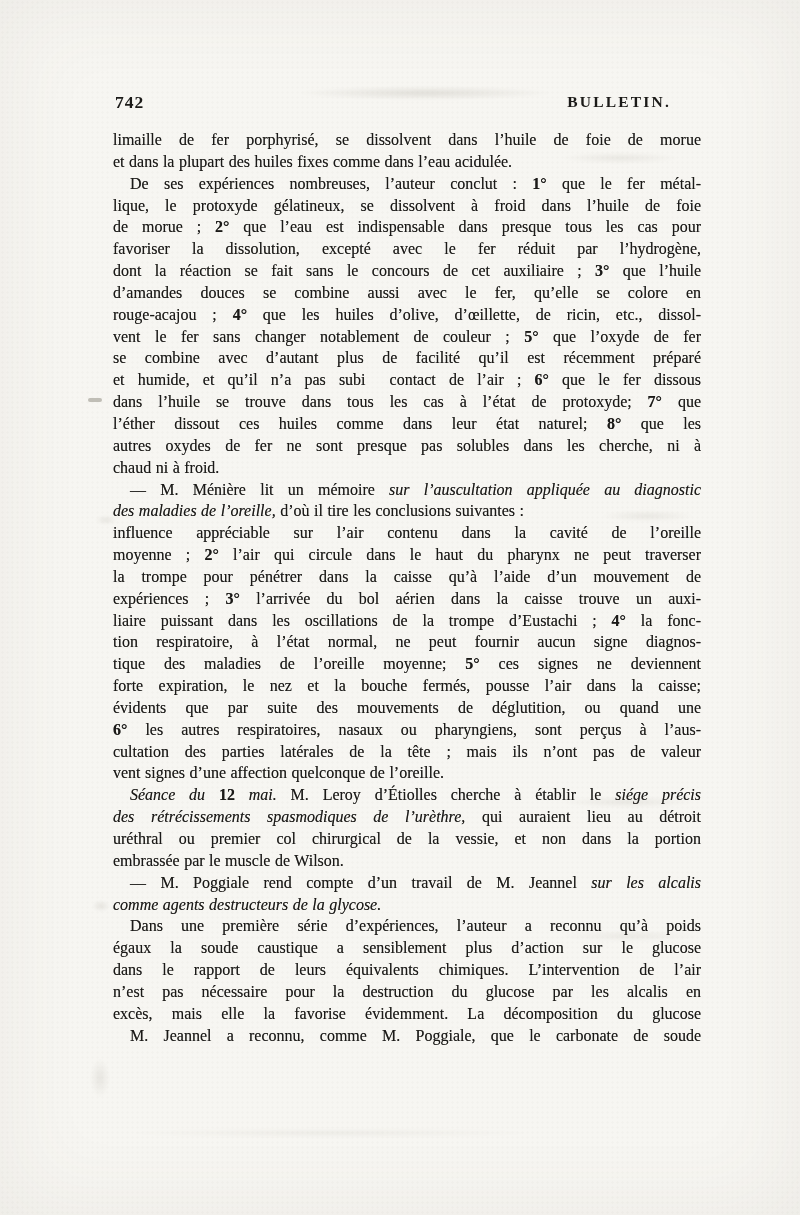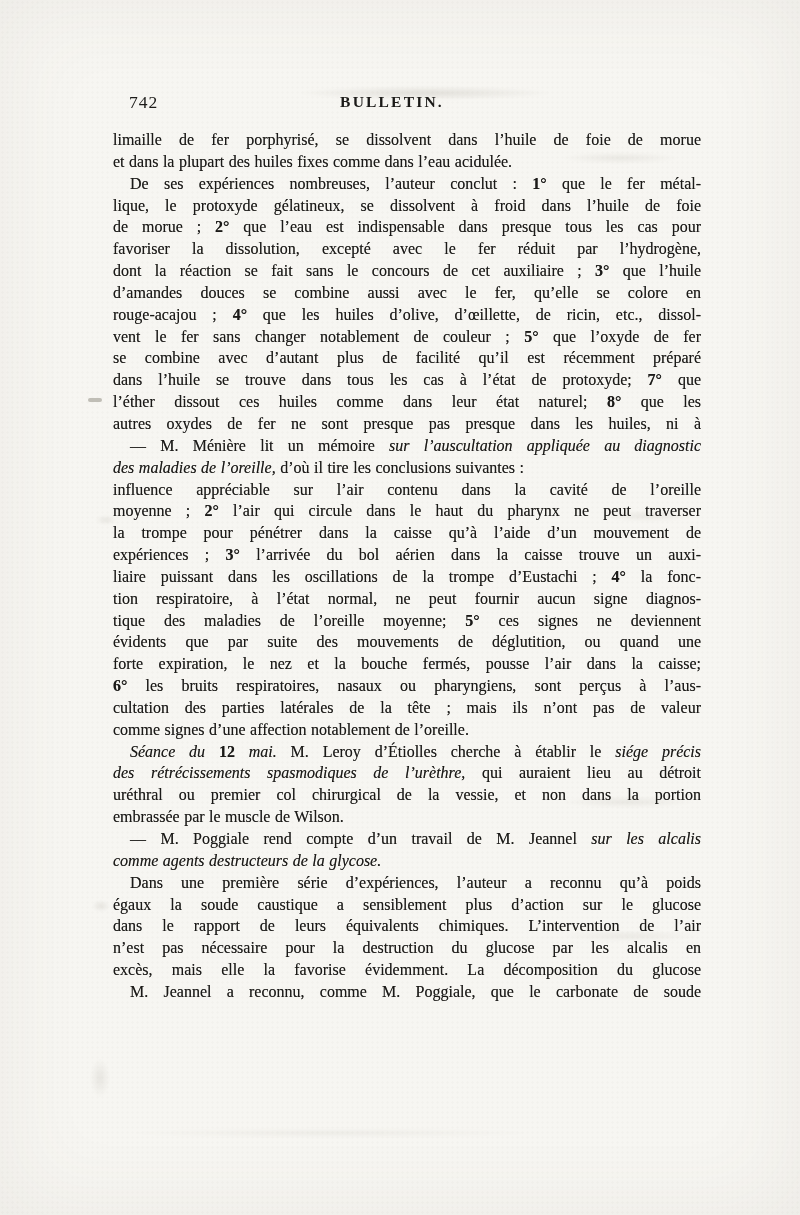--- a/index.html
+++ b/index.html
@@ -17,29 +17,29 @@
     box-shadow: inset 0 0 90px rgba(95,90,75,0.07);
     font-family: "Liberation Serif", "DejaVu Serif", serif;
     color: #1b1a18;
   }
   .header {
     position: absolute;
     top: 92px; left: 113px;
     width: 588px; height: 22px;
   }
   .pagenum {
-    position: absolute; left: 16px; top: 0;
-    font-weight: normal;
+    position: absolute; left: 2px; top: 0;
+    font-weight: bold;
     font-size: 17.5px;
     letter-spacing: 1px;
     text-align: center;
   }
   .runtitle {
     position: absolute; left: 0; right: 30px; top: 1px;
-    text-align: center;
+    text-align: right;
     font-weight: bold;
     font-size: 15.5px;
     letter-spacing: 2.2px;
   }
   .textbody {
     position: absolute;
     top: 129px; left: 113px;
     width: 588px;
     font-family: Liberation Serif, serif;
   }
@@ -90,37 +90,39 @@
       <div class="line"><span>et dans la plupart des huiles fixes comme dans l’eau acidulée.</span></div>
       <div class="line ind just"><span>De ses expériences nombreuses, l’auteur conclut : </span><b>1°</b><span> que le fer métal-</span></div>
       <div class="line just"><span>lique, le protoxyde gélatineux, se dissolvent à froid dans l’huile de foie</span></div>
       <div class="line just"><span>de morue ; </span><b>2°</b><span> que l’eau est indispensable dans presque tous les cas pour</span></div>
       <div class="line just"><span>favoriser la dissolution, excepté avec le fer réduit par l’hydrogène,</span></div>
       <div class="line just"><span>dont la réaction se fait sans le concours de cet auxiliaire ; </span><b>3°</b><span> que l’huile</span></div>
       <div class="line just"><span>d’amandes douces se combine aussi avec le fer, qu’elle se colore en</span></div>
       <div class="line just"><span>rouge-acajou ; </span><b>4°</b><span> que les huiles d’olive, d’œillette, de ricin, etc., dissol-</span></div>
       <div class="line just"><span>vent le fer sans changer notablement de couleur ; </span><b>5°</b><span> que l’oxyde de fer</span></div>
       <div class="line just"><span>se combine avec d’autant plus de facilité qu’il est récemment préparé</span></div>
+      <div class="line just"><span>et humide, et qu’il n’a pas subi  contact de l’air ; </span><b>6°</b><span> que le fer dissous</span></div>
       <div class="line just"><span>dans l’huile se trouve dans tous les cas à l’état de protoxyde; </span><b>7°</b><span> que</span></div>
       <div class="line just"><span>l’éther dissout ces huiles comme dans leur état naturel; </span><b>8°</b><span> que les</span></div>
-      <div class="line just"><span>autres oxydes de fer ne sont presque pas presque dans les huiles, ni à</span></div>
+      <div class="line just"><span>autres oxydes de fer ne sont presque pas solubles dans les cherche, ni à</span></div>
+      <div class="line"><span>chaud ni à froid.</span></div>
       <div class="line ind just"><span>— M. Ménière lit un mémoire </span><i>sur l’auscultation appliquée au diagnostic</i></div>
       <div class="line"><i>des maladies de l’oreille,</i><span> d’où il tire les conclusions suivantes :</span></div>
       <div class="line just"><span>influence appréciable sur l’air contenu dans la cavité de l’oreille</span></div>
       <div class="line just"><span>moyenne ; </span><b>2°</b><span> l’air qui circule dans le haut du pharynx ne peut traverser</span></div>
       <div class="line just"><span>la trompe pour pénétrer dans la caisse qu’à l’aide d’un mouvement de</span></div>
       <div class="line just"><span>expériences ; </span><b>3°</b><span> l’arrivée du bol aérien dans la caisse trouve un auxi-</span></div>
       <div class="line just"><span>liaire puissant dans les oscillations de la trompe d’Eustachi ; </span><b>4°</b><span> la fonc-</span></div>
       <div class="line just"><span>tion respiratoire, à l’état normal, ne peut fournir aucun signe diagnos-</span></div>
       <div class="line just"><span>tique des maladies de l’oreille moyenne; </span><b>5°</b><span> ces signes ne deviennent</span></div>
+      <div class="line just"><span>forte expiration, le nez et la bouche fermés, pousse l’air dans la caisse;</span></div>
       <div class="line just"><span>évidents que par suite des mouvements de déglutition, ou quand une</span></div>
-      <div class="line just"><span>forte expiration, le nez et la bouche fermés, pousse l’air dans la caisse;</span></div>
-      <div class="line just"><b>6°</b><span> les bruits respiratoires, nasaux ou pharyngiens, sont perçus à l’aus-</span></div>
+      <div class="line just"><b>6°</b><span> les autres respiratoires, nasaux ou pharyngiens, sont perçus à l’aus-</span></div>
       <div class="line just"><span>cultation des parties latérales de la tête ; mais ils n’ont pas de valeur</span></div>
-      <div class="line"><span>comme signes d’une affection notablement de l’oreille.</span></div>
+      <div class="line"><span>vent signes d’une affection quelconque de l’oreille.</span></div>
       <div class="line ind just"><i>Séance du</i><span> </span><b>12</b><span> </span><i>mai.</i><span> M. Leroy d’Étiolles cherche à établir le </span><i>siége précis</i></div>
       <div class="line just"><i>des rétrécissements spasmodiques de l’urèthre,</i><span> qui auraient lieu au détroit</span></div>
       <div class="line just"><span>uréthral ou premier col chirurgical de la vessie, et non dans la portion</span></div>
       <div class="line"><span>embrassée par le muscle de Wilson.</span></div>
       <div class="line ind just"><span>— M. Poggiale rend compte d’un travail de M. Jeannel </span><i>sur les alcalis</i></div>
       <div class="line"><i>comme agents destructeurs de la glycose.</i></div>
       <div class="line ind just"><span>Dans une première série d’expériences, l’auteur a reconnu qu’à poids</span></div>
       <div class="line just"><span>égaux la soude caustique a sensiblement plus d’action sur le glucose</span></div>
       <div class="line just"><span>dans le rapport de leurs équivalents chimiques. L’intervention de l’air</span></div>
       <div class="line just"><span>n’est pas nécessaire pour la destruction du glucose par les alcalis en</span></div>

